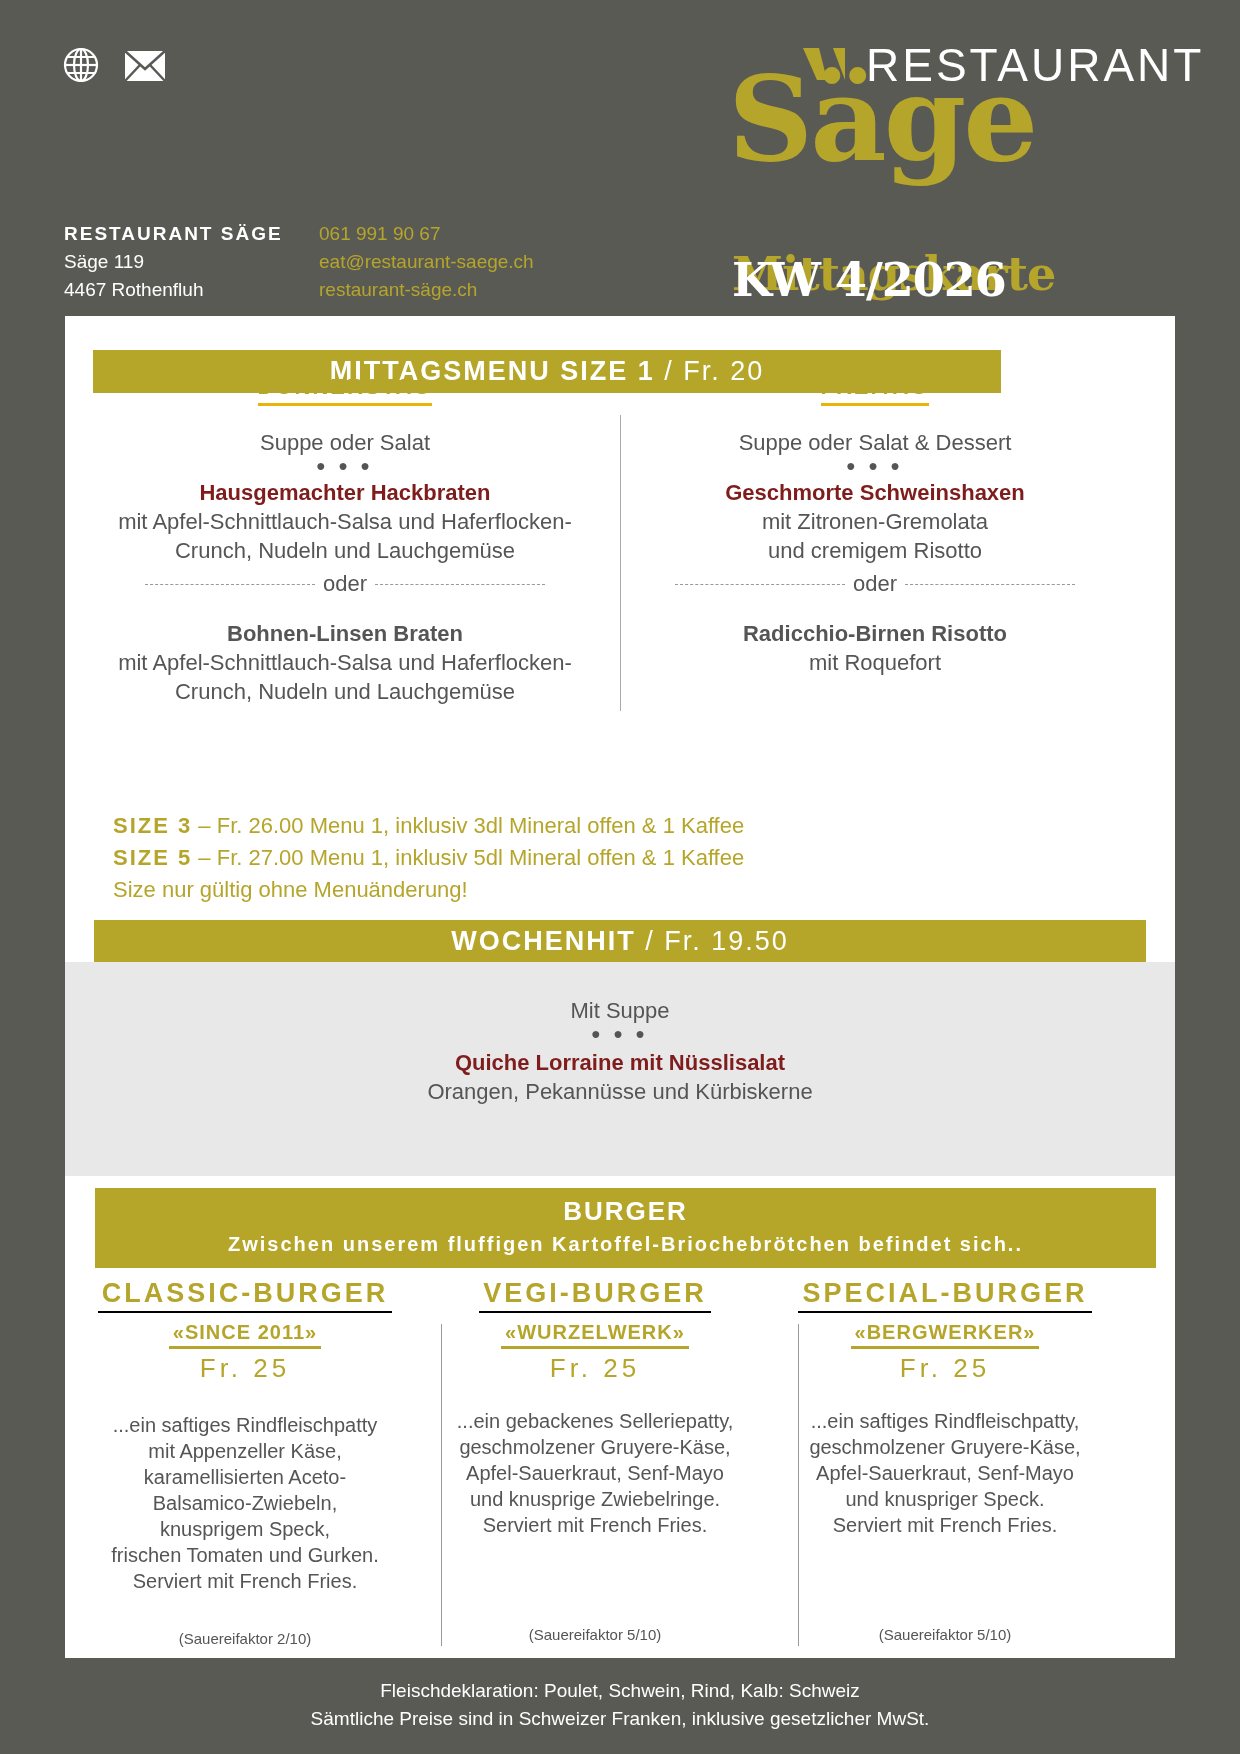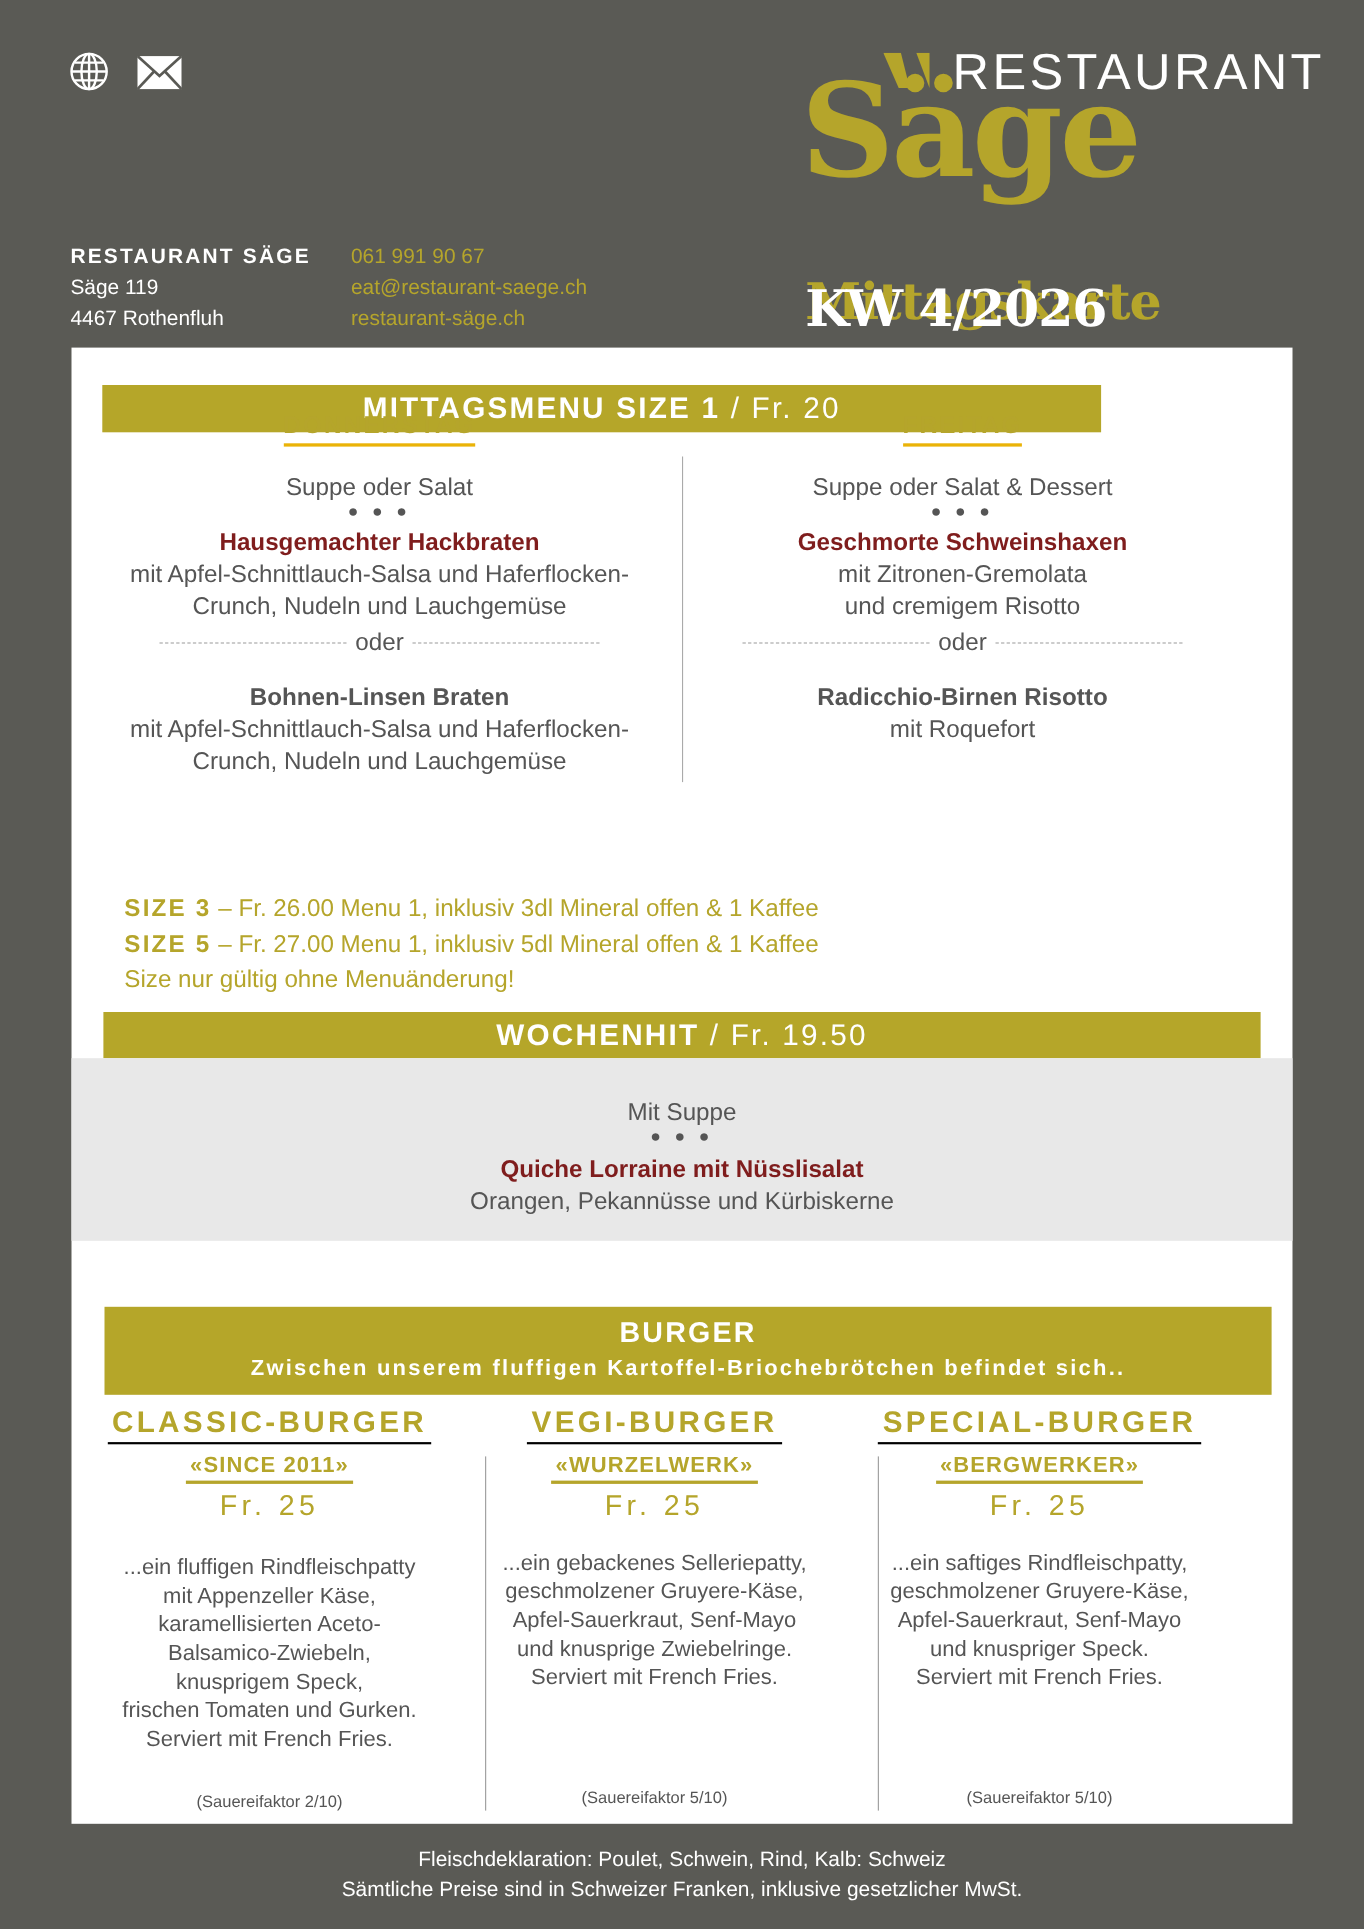--- a/index.html
+++ b/index.html
@@ -53,21 +53,21 @@
   .dish-name { font-size: 22px; font-weight: bold; color: #7f1d1d; margin-top: 2px; line-height: 29px; }
   .dish-desc { font-size: 22px; color: #555; line-height: 29px; }
   .oder-row { display: flex; align-items: center; justify-content: center; margin: 4px auto 0 auto; width: 400px; font-size: 22px; color: #555; line-height: 30px; }
   .oder-row .dash { flex: 1; border-top: 1px dashed #999; height: 0; }
   .oder-row .word { padding: 0 8px; }
   .alt-name { font-size: 22px; font-weight: bold; color: #555; margin-top: 20px; line-height: 29px; }
 
   .size-block { position: absolute; left: 48px; top: 494px; font-size: 22px; color: #b5a52b; line-height: 32px; }
   .size-block .lbl { font-weight: bold; letter-spacing: 2px; }
 
-  .wochen-panel { position: absolute; left: 0; top: 646px; width: 1110px; height: 166px; background: #e8e8e8; text-align: center; }
+  .wochen-panel { position: absolute; left: 0; top: 646px; width: 1110px; height: 214px; background: #e8e8e8; text-align: center; }
   .wochen-panel .starter { margin-top: 36px; }
   .wochen-panel .dish-name { margin-top: 4px; }
 
   .burger-col { position: absolute; top: 962px; width: 330px; text-align: center; }
   .burger-col.c1 { left: 15px; }
   .burger-col.c2 { left: 365px; }
   .burger-col.c3 { left: 715px; }
   .burger-div { position: absolute; top: 1008px; width: 1px; height: 322px; background: #999999; }
   .burger-div.d1 { left: 376px; }
   .burger-div.d2 { left: 733px; }
@@ -175,21 +175,21 @@
   <div class="bar bar-burger">
     <div class="t1">BURGER</div>
     <div class="t2">Zwischen unserem fluffigen Kartoffel-Briochebrötchen befindet sich..</div>
   </div>
 
   <div class="burger-col c1">
     <div class="burger-name">CLASSIC-BURGER</div><br>
     <div class="burger-sub">«SINCE 2011»</div>
     <div class="burger-price">Fr. 25</div>
     <div class="burger-desc">
-      <div>...ein fluffigen Rindfleischpatty</div>
+      <div>...ein saftiges Rindfleischpatty</div>
       <div>mit Appenzeller Käse,</div>
       <div>karamellisierten Aceto-</div>
       <div>Balsamico-Zwiebeln,</div>
       <div>knusprigem Speck,</div>
       <div>frischen Tomaten und Gurken.</div>
       <div>Serviert mit French Fries.</div>
     </div>
   </div>
   <div class="burger-note" style="left:15px; top:1314px">(Sauereifaktor 2/10)</div>
 

